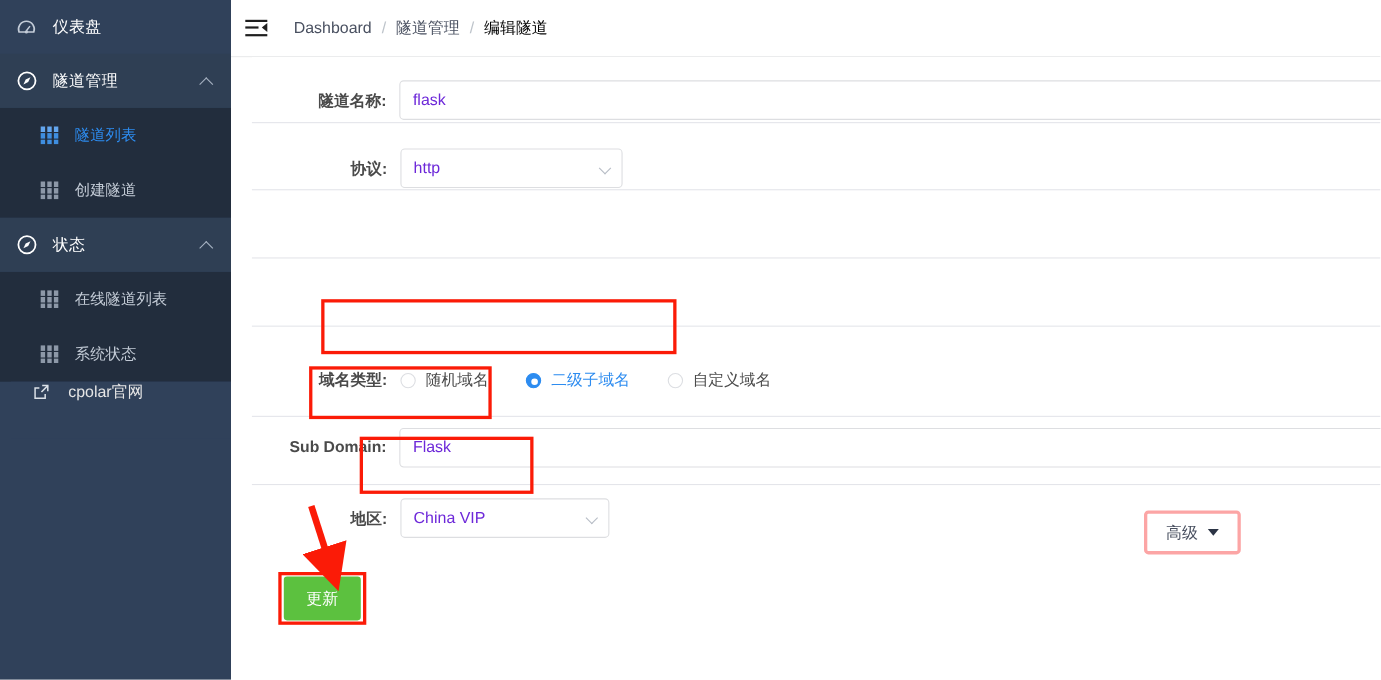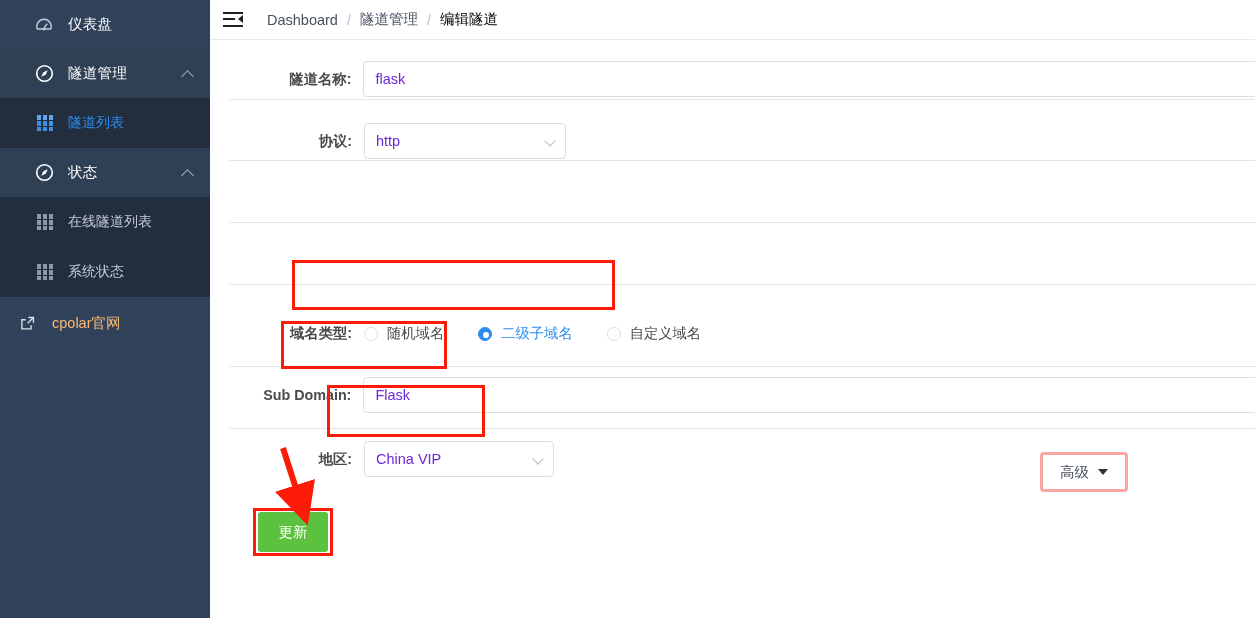--- a/index.html
+++ b/index.html
@@ -17,21 +17,21 @@
   .sidebar {
     position: absolute; left: 0; top: 0;
     width: 210px; height: 618px;
     background: #30415a;
     overflow: hidden;
   }
   .nav-item {
     position: relative;
     display: flex; align-items: center;
     height: 49px;
-    padding-left: 34px;
+    padding-left: 14px;
     color: #ffffff;
     font-size: 14.5px;
     cursor: pointer;
     white-space: nowrap;
   }
   .nav-item.group-open { background: #2f3f54; }
   .nav-item .ico {
     width: 20px; height: 20px;
     display: inline-flex; align-items: center; justify-content: center;
     margin-right: 14px;
@@ -58,27 +58,28 @@
     white-space: nowrap;
   }
   .sub-item.active { color: #2d8cf0; }
   .sub-item .ico {
     width: 18px; height: 18px;
     margin-right: 14px; flex: 0 0 18px;
     display: inline-flex; align-items: center; justify-content: center;
   }
 
   .ext-item {
-    display: flex; align-items: center;
+    display: flex; align-items: flex-start;
     height: 52px;
     padding-left: 18px;
-    color: #fdba74;
+    color: #e5e5e5;
     font-size: 14.5px;
     cursor: pointer;
     background: #30415a;
+    margin-left: 10px;
   }
   .ext-item .ico { width: 18px; height: 18px; margin-right: 16px; flex: 0 0 18px;
                    display:inline-flex; align-items:center; justify-content:center; }
 
   
   .grid-ico { display: grid; grid-template-columns: 1fr 1fr 1fr; grid-template-rows: 5px 1fr 1fr;
               gap: 1.3px; width: 16px; height: 16px; }
   .grid-ico i { background: #8d98a8; display:block; }
   .grid-ico i.head { background: #8d98a8; }
   .sub-item.active .grid-ico i { background: #3f8ee0; }
@@ -86,21 +87,21 @@
 
   
   .main {
     position: absolute; left: 210px; top: 0;
     width: 1045px; height: 618px;
     background: #ffffff;
   }
 
   .topbar {
     position: relative;
-    height: 40px;
+    height: 52px;
     background: #ffffff;
     border-bottom: 1px solid #e9eaec;
     display: flex; align-items: center;
   }
   .menu-fold {
     width: 20px; height: 16px;
     margin-left: 13px; margin-right: 24px;
     position: relative; cursor: pointer; flex: 0 0 20px;
   }
   .menu-fold .bar { position: absolute; left: 0; height: 2.4px; background: #1f1f1f; }
@@ -246,20 +247,36 @@
               <i class="head"></i>
               <i></i>
               <i></i>
               <i></i>
               <i></i>
               <i></i>
               <i></i>
             </span>
         </span>
         <span>隧道列表</span>
+      </div>
+      <div class="sub-item">
+        <span class="ico">
+          <span class="grid-ico">
+              <i class="head"></i>
+              <i class="head"></i>
+              <i class="head"></i>
+              <i></i>
+              <i></i>
+              <i></i>
+              <i></i>
+              <i></i>
+              <i></i>
+            </span>
+        </span>
+        <span>创建隧道</span>
       </div>
     </div>
 
     <div class="nav-item group-open">
       <span class="ico">
         <svg width="19" height="19" viewBox="0 0 20 20">
           <circle cx="10" cy="10" r="8.2" fill="none" stroke="#ffffff" stroke-width="1.7"></circle>
           <path d="M13.4 6.6 L11.2 11.2 L6.6 13.4 L8.8 8.8 Z" fill="#ffffff"></path>
         </svg>
       </span>

